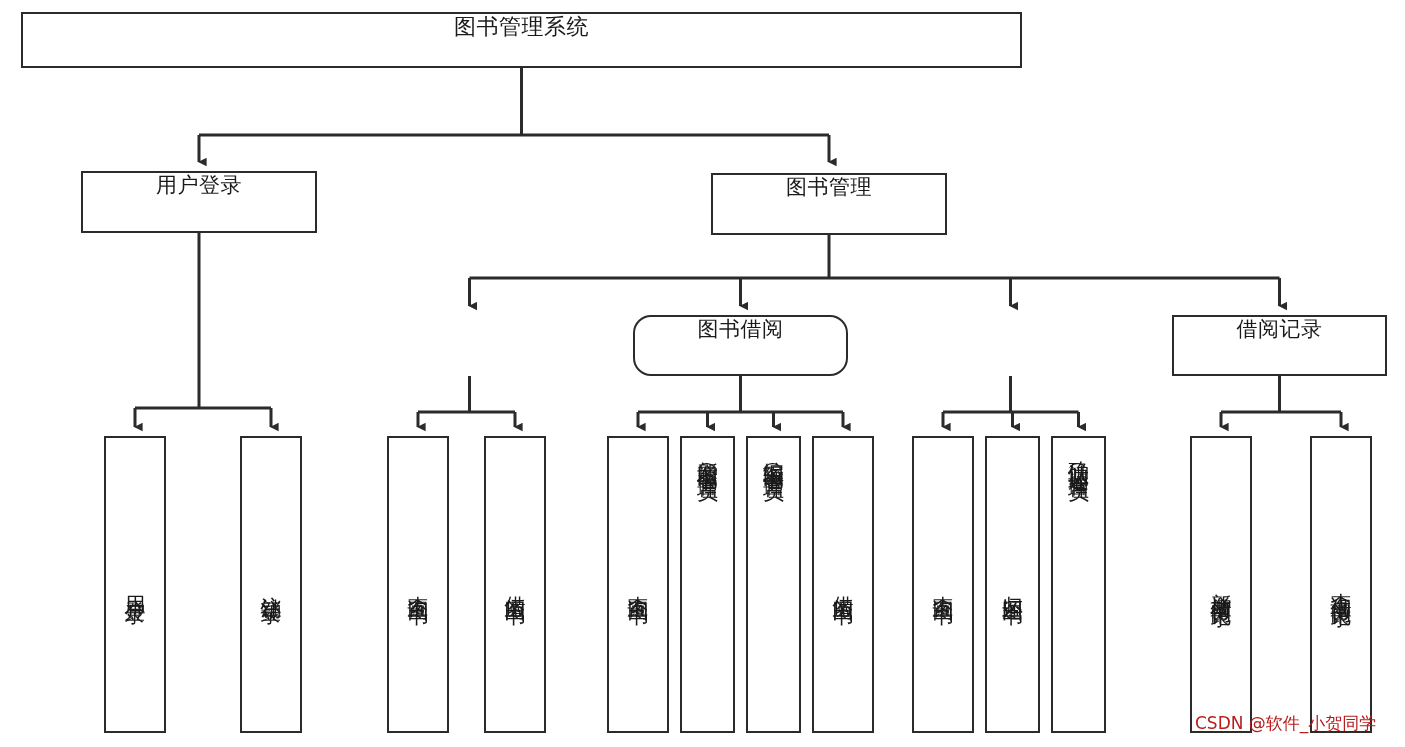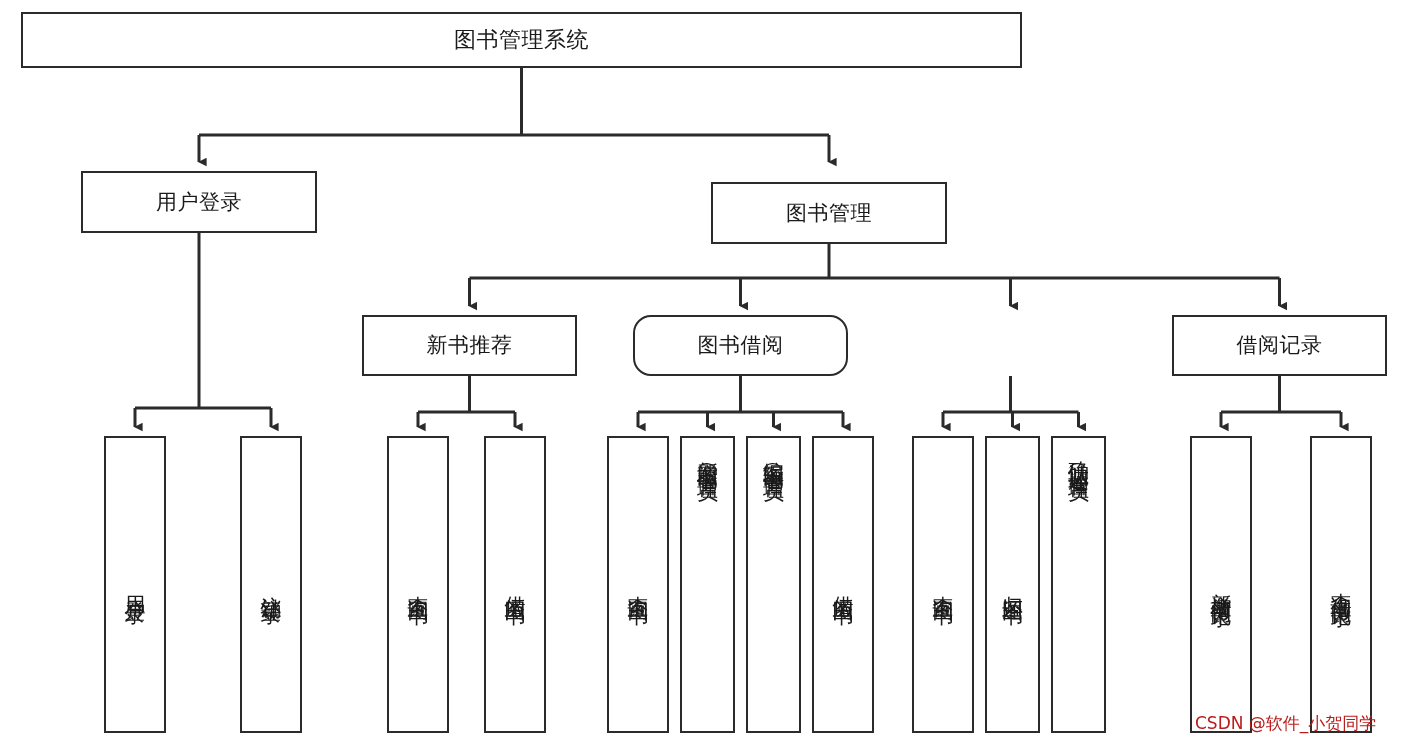--- a/index.html
+++ b/index.html
@@ -22,21 +22,21 @@
     top: 0;
     width: 1405px;
     height: 747px;
   }
   .node {
     position: absolute;
     box-sizing: border-box;
     background: #ffffff;
     border: 2px solid #2b2b2b;
     display: flex;
-    align-items: center;
+    align-items: flex-start;
     justify-content: center;
     z-index: 2;
   }
   .node-label {
     color: #1a1a1a;
     text-align: center;
     line-height: 1.18;
     letter-spacing: 0.5px;
     white-space: nowrap;
   }
@@ -125,27 +125,24 @@
       </g>
   </svg>
 
   <div class="node root horizontal" style="left: 21px; top: 12px; width: 1001px; height: 56px;">
     <span class="node-label">图书管理系统</span>
   </div>
 
   <div class="node horizontal" style="left: 81px; top: 171px; width: 236px; height: 62px;">
     <span class="node-label">用户登录</span>
   </div>
-  <div class="node horizontal" style="left: 711px; top: 182px; width: 236px; height: 62px;">
+  <div class="node horizontal" style="left: 711px; top: 173px; width: 236px; height: 62px;">
     <span class="node-label">图书管理</span>
   </div>
 
-  <div class="node horizontal" style="left: 362px; top: 315px; width: 215px; height: 61px;">
-    <span class="node-label">新书推荐</span>
-  </div>
   <div class="node horizontal" style="left: 633px; top: 315px; width: 215px; height: 61px; border-radius: 18px;">
     <span class="node-label">图书借阅</span>
   </div>
   <div class="node horizontal" style="left: 1172px; top: 315px; width: 215px; height: 61px;">
     <span class="node-label">借阅记录</span>
   </div>
 
   <div class="node vertical center-text" style="left: 104px; top: 436px; width: 62px; height: 297px;">
     <span class="node-label">用户登录</span>
   </div>

